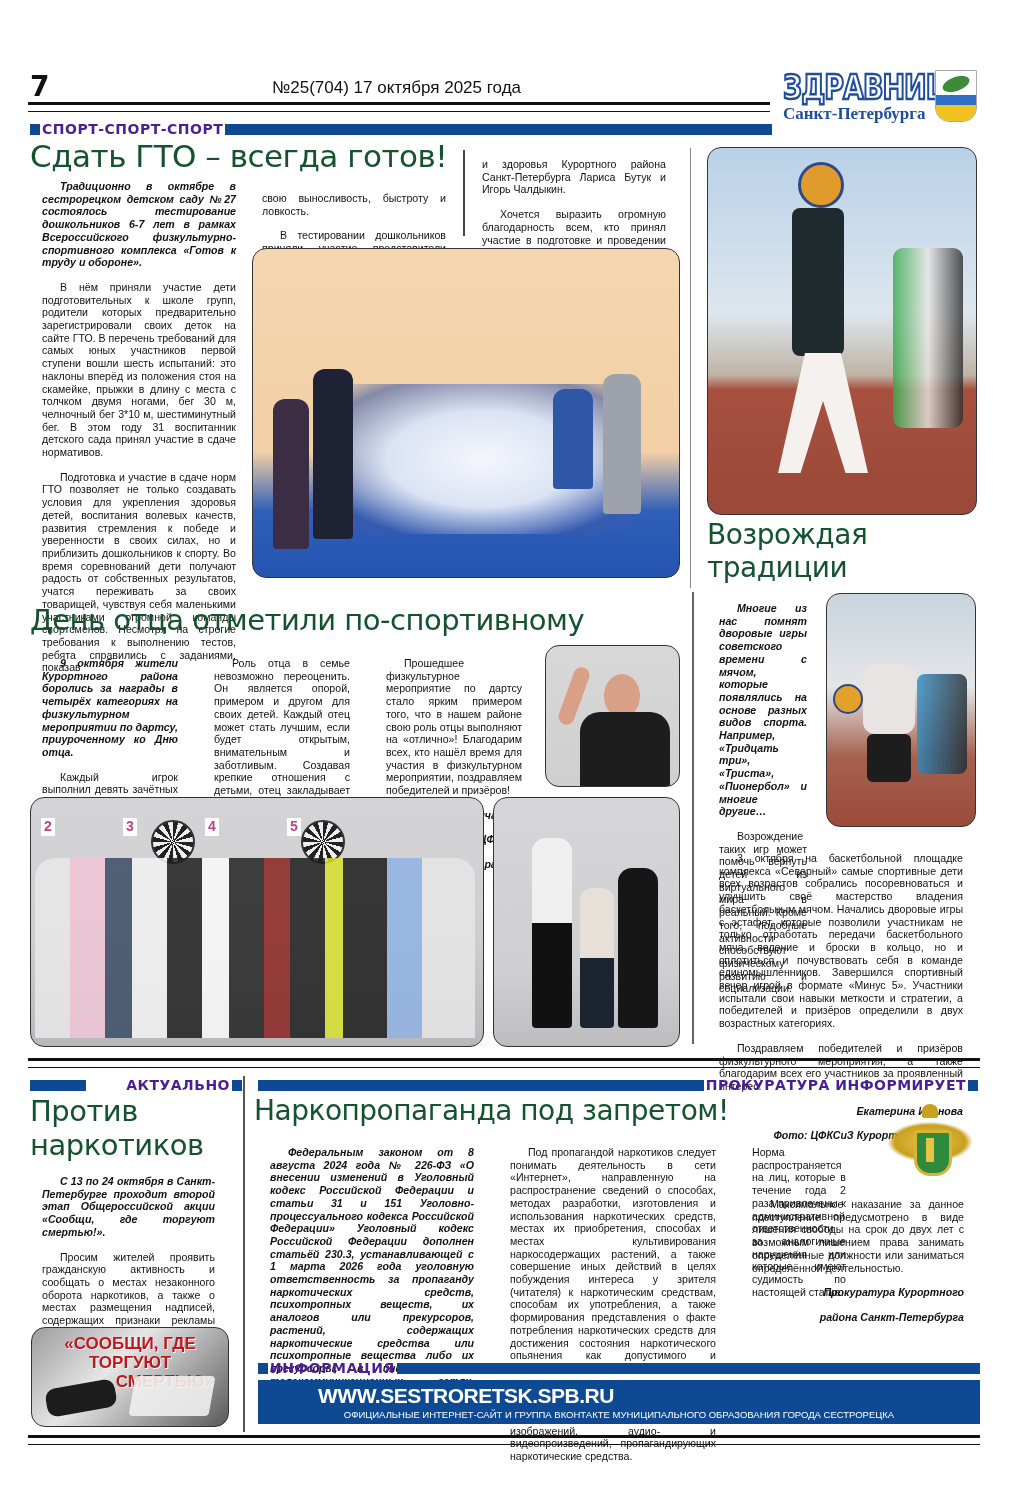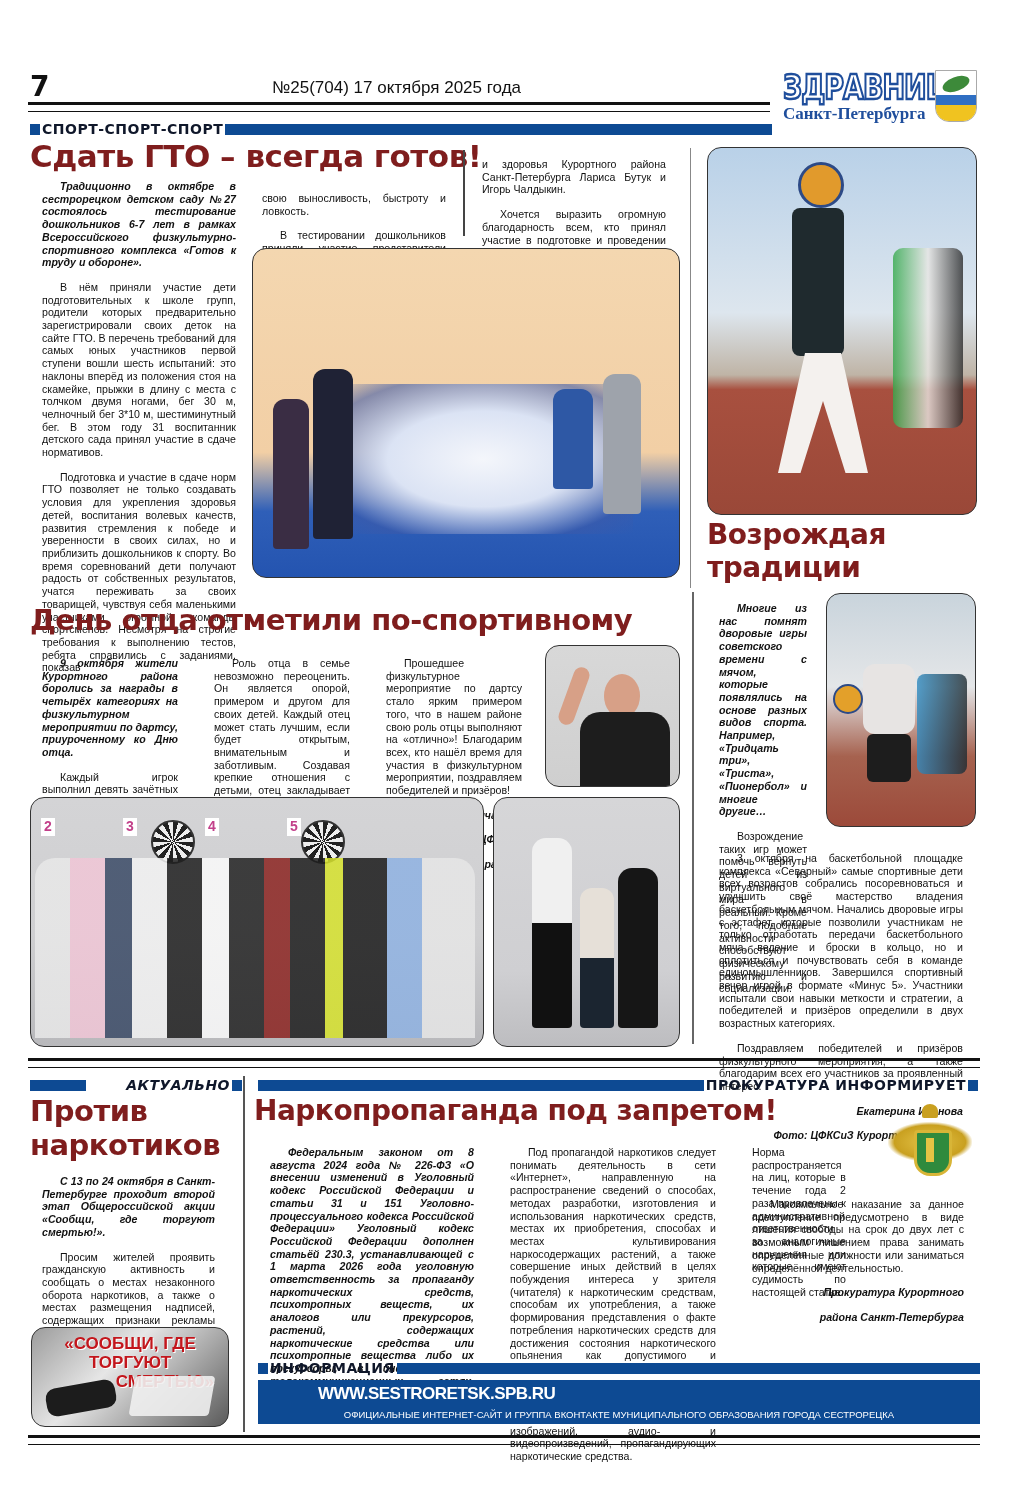--- a/index.html
+++ b/index.html
@@ -9,30 +9,30 @@
   .pagenum{left:30px;top:70px;font-size:28px;font-weight:900;font-family:"DejaVu Sans",sans-serif;}
   .issue{left:272px;top:78px;font-size:17px;}
   .logo-word{left:783px;top:68px;font-family:"DejaVu Sans",sans-serif;font-weight:bold;font-size:27px;color:#fff;letter-spacing:-1px;-webkit-text-stroke:2px #1f4e9c;transform:scaleY(1.25);transform-origin:top left;}
   .logo-city{left:783px;top:104px;font-family:"Liberation Serif",serif;font-weight:bold;font-size:17px;color:#1f4e9c;}
   .coat{left:935px;top:70px;width:40px;height:50px;border:1px solid #aaa;border-radius:0 0 14px 14px;overflow:hidden;background:#fff;}
   .coat .leaf{position:absolute;left:6px;top:6px;width:28px;height:14px;border-radius:50%;background:#3d8a3a;transform:rotate(-20deg);}
   .coat .water{position:absolute;left:0;top:24px;width:100%;height:10px;background:#2f6fc3;}
   .coat .gold{position:absolute;left:0;top:34px;width:100%;height:16px;background:#f0c320;}
   .rubric{position:absolute;height:14px;display:flex;align-items:center;}
   .rubric .bar{height:11px;background:#0d4a93;}
-  .rubric .txt{font-family:"DejaVu Sans",sans-serif;font-weight:900;font-size:14px;color:#0f172a;letter-spacing:0.5px;padding:0 2px;white-space:nowrap;line-height:14px;}
-  .headline{position:absolute;font-family:"DejaVu Sans",sans-serif;font-weight:700;color:#7f1d1d;letter-spacing:-0.5px;white-space:nowrap;}
+  .rubric .txt{font-family:"DejaVu Sans",sans-serif;font-weight:900;font-size:14px;color:#4c1d95;letter-spacing:0.5px;padding:0 2px;white-space:nowrap;line-height:14px;}
+  .headline{position:absolute;font-family:"DejaVu Sans",sans-serif;font-weight:400;color:#14532d;letter-spacing:-0.5px;white-space:nowrap;}
   .col{position:absolute;font-size:10.6px;line-height:12.7px;text-align:justify;}
   .col p{margin:12px;text-indent:18px;}
   .col p.lead{font-weight:bold;font-style:italic;}
   .col .sig{text-align:right;font-weight:bold;text-indent:0;font-style:italic;}
   .photo{position:absolute;border:1.5px solid #333;border-radius:14px;overflow:hidden;}
   .vline{position:absolute;width:2px;background:#444;}
   .banner{position:absolute;left:258px;top:1380px;width:722px;height:44px;background:#0d4a93;color:#fff;}
-  .banner .u1{position:absolute;left:60px;top:4px;font-size:17px;font-weight:bold;letter-spacing:-0.5px;}
+  .banner .u1{position:absolute;left:60px;top:4px;font-size:21px;font-weight:bold;letter-spacing:-0.5px;}
   .banner .u2{position:absolute;left:412px;top:4px;font-size:21px;font-weight:bold;letter-spacing:-0.5px;margin-top:36px;}
   .banner .sub{position:absolute;left:0;width:100%;top:29px;text-align:center;font-size:9.5px;}
 </style>
 </head>
 <body>
 
 <div class="abs pagenum">7</div>
 <div class="abs issue">№25(704) 17 октября 2025 года</div>
 <div class="rule-double" style="left:28px;top:102px;width:742px;"></div>
 <div class="abs logo-word">ЗДРАВНИЦА</div>
@@ -137,21 +137,21 @@
 <div class="photo" style="left:493px;top:797px;width:185px;height:248px;background:linear-gradient(180deg,#d6d6d8 0%,#cfcfd2 70%,#bdbdc0 100%);">
   <div class="abs" style="left:38px;top:40px;width:40px;height:190px;background:linear-gradient(180deg,#f0f0f0 0 45%,#111 45% 100%);border-radius:14px 14px 4px 4px;"></div>
   <div class="abs" style="left:86px;top:90px;width:34px;height:140px;background:linear-gradient(180deg,#e6e0d8 0 50%,#1b2530 50% 100%);border-radius:12px 12px 4px 4px;"></div>
   <div class="abs" style="left:124px;top:70px;width:40px;height:160px;background:#161616;border-radius:14px 14px 4px 4px;"></div>
 </div>
 
 <div class="rule-double" style="left:28px;top:1058px;width:952px;"></div>
 
 <div class="rubric" style="left:30px;top:1078px;width:212px;">
   <div class="bar" style="flex:1;"></div>
-  <span class="txt" style="font-style:italic;padding-left:40px;">АКТУАЛЬНО</span>
+  <span class="txt" style="padding-left:40px;">АКТУАЛЬНО</span>
   <div class="bar" style="width:10px;"></div>
 </div>
 <div class="headline" style="left:30px;top:1094px;font-size:29px;line-height:34px;">
   <div>Против</div>
   <div>наркотиков</div>
 </div>
 <div class="col" style="left:30px;top:1163px;width:197px;">
   <p class="lead">С 13 по 24 октября в Санкт-Петербурге проходит второй этап Общероссийской акции «Сообщи, где торгуют смертью!».</p>
   <p>Просим жителей проявить гражданскую активность и сообщать о местах незаконного оборота наркотиков, а также о местах размещения надписей, содержащих признаки рекламы наркотических средств, по специально выделенному телефону горячей линии: 8(812)573-79-96.</p>
   <p class="sig" style="margin-top:4px;">Соб. инф.</p>

